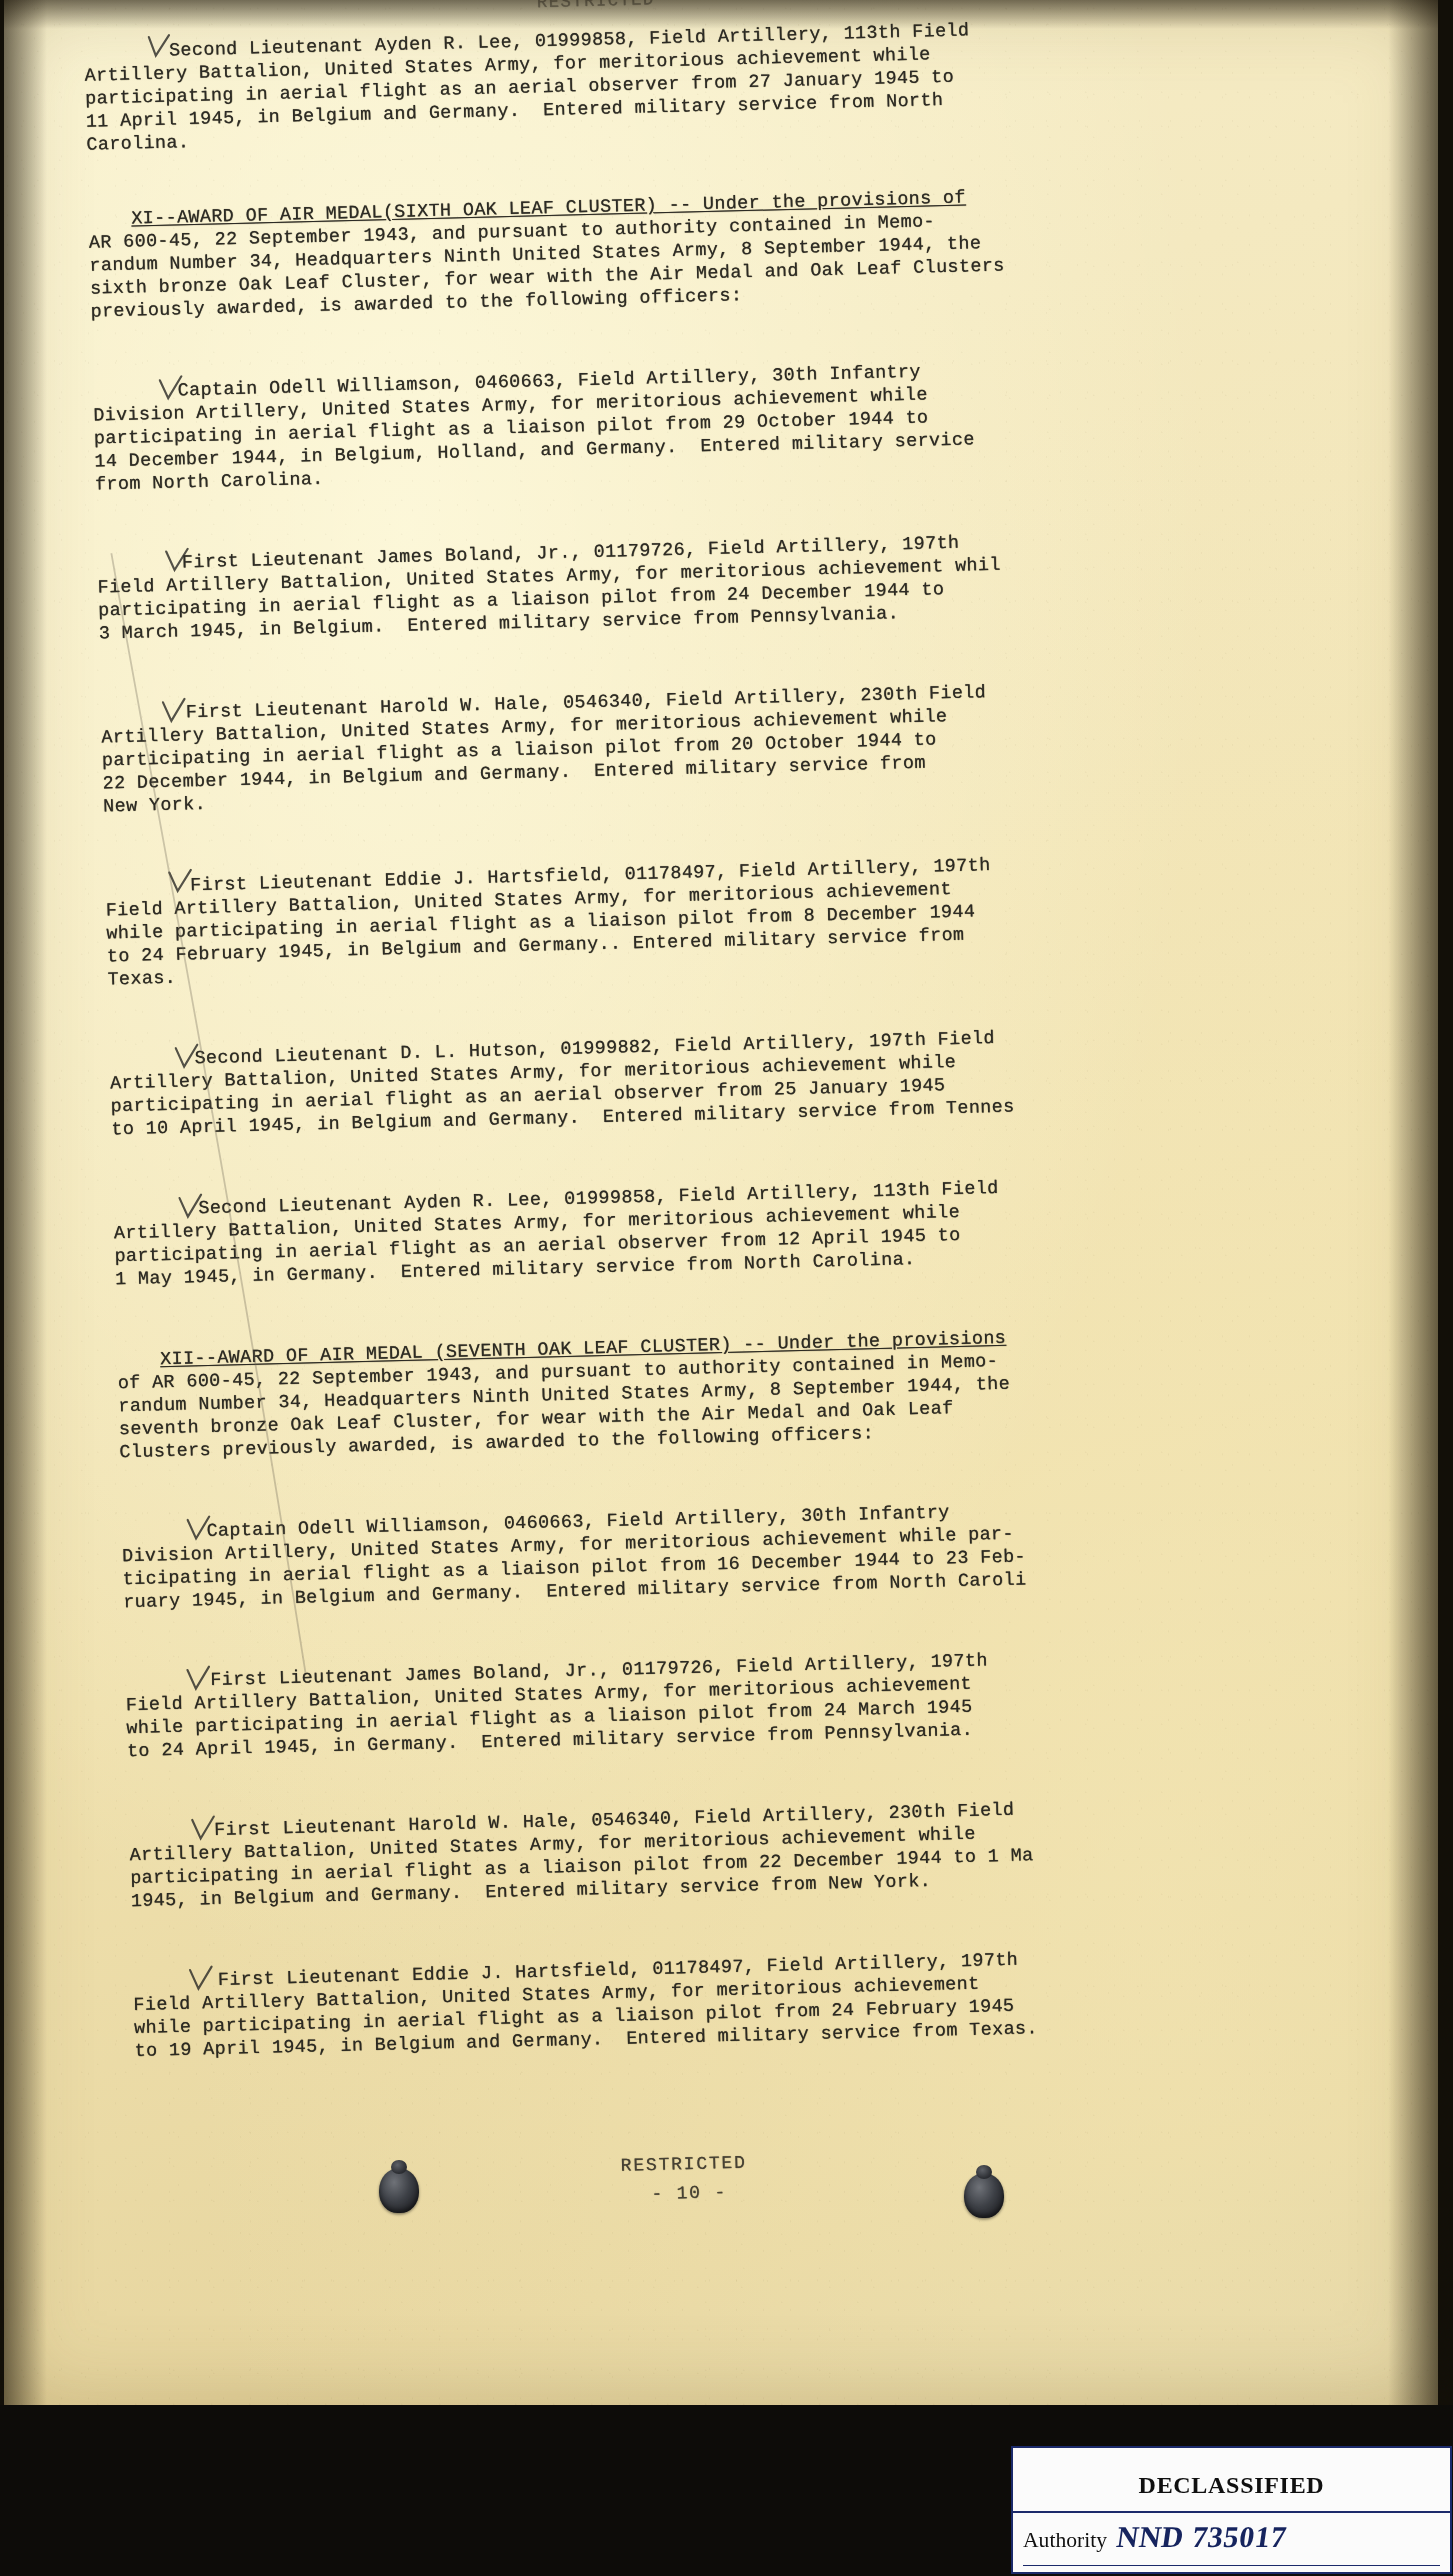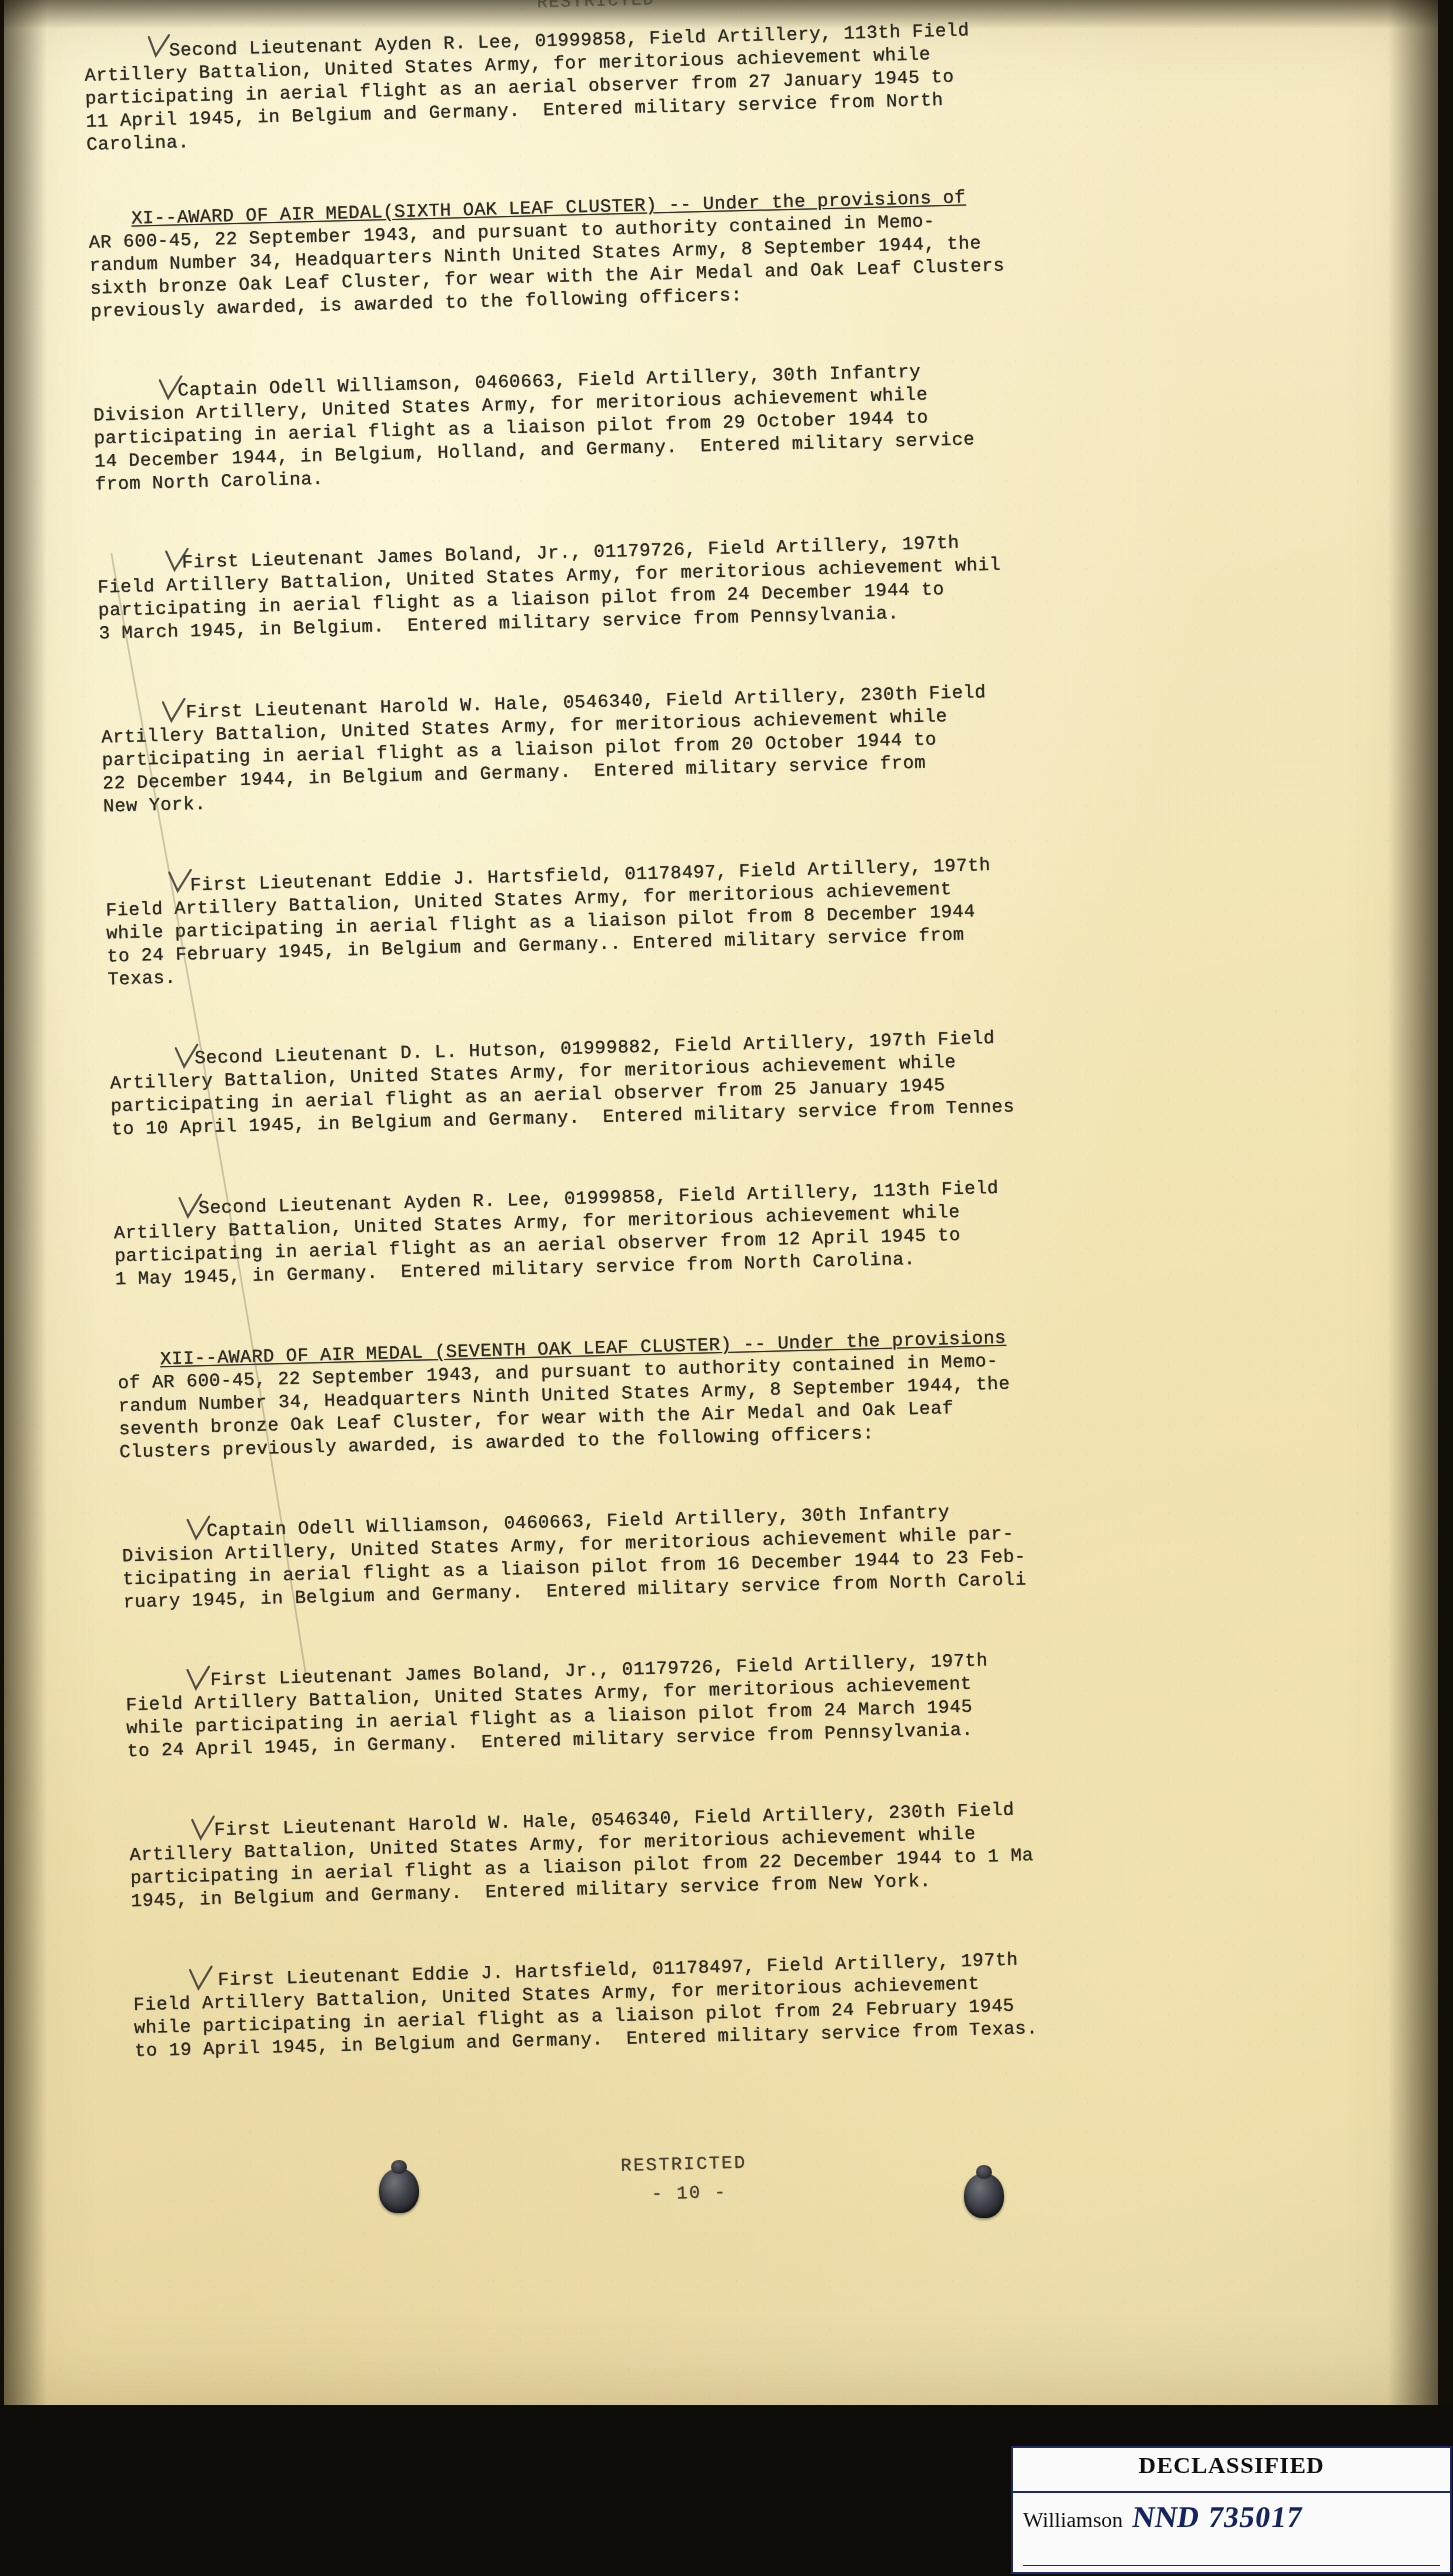--- a/index.html
+++ b/index.html
@@ -167,21 +167,21 @@
     border: 2.2px solid #1b2a6b;
     box-sizing: border-box;
     font-family: "Liberation Serif", serif;
     color: #101010;
   }
   #declass .dtitle {
     text-align: center;
     font-weight: bold;
     font-size: 24px;
     letter-spacing: 0.7px;
-    margin-top: 4px;
+    margin-top: 24px;
     font-family: "Liberation Serif", serif;
   }
   #declass .drule {
     height: 2.2px;
     background: #1b2a6b;
     margin: 11.5px 0 0 0;
   }
   #declass .dauth {
     display: flex;
     align-items: baseline;
@@ -389,20 +389,20 @@
     <div class="hole" style="left:960px; top:2173px;"></div>
 
   </div>
 
   <div id="below"></div>
 
   <div id="declass">
     <div class="dtitle">DECLASSIFIED</div>
     <div class="drule"></div>
     <div class="dauth">
-      <span>Williamson</span>
+      <span>Authority</span>
       <span class="dauthval">NND 735017</span>
     </div>
     <div class="dline"></div>
   </div>
 
 </div>
 
 
 </body></html>

